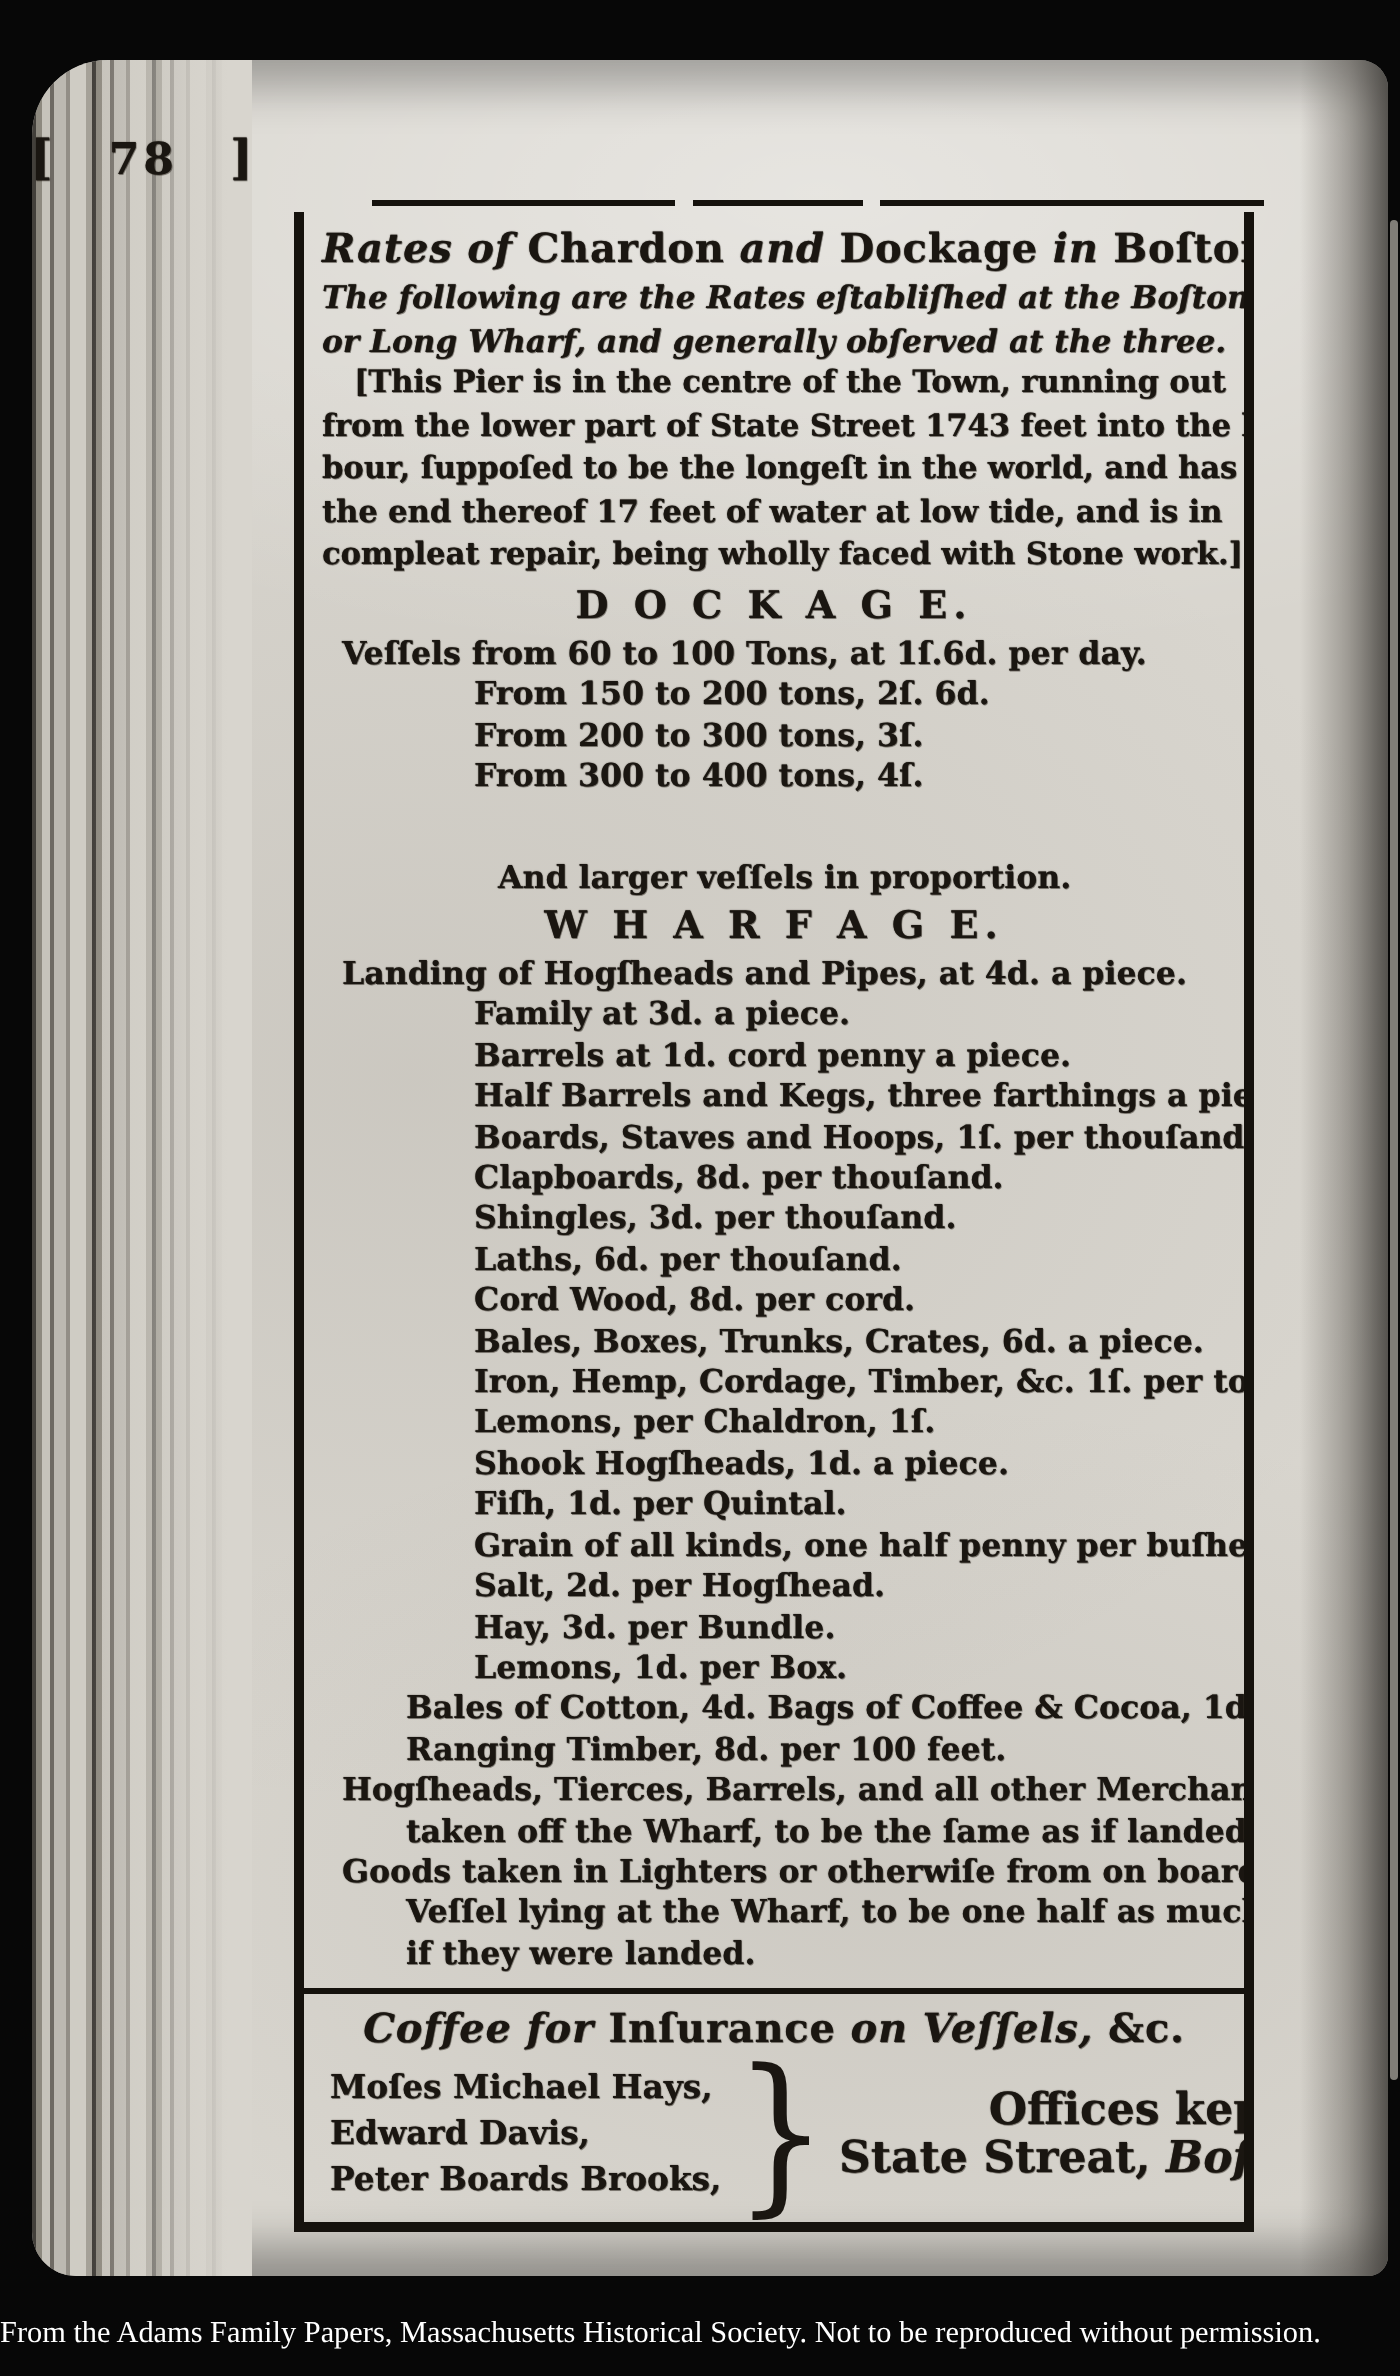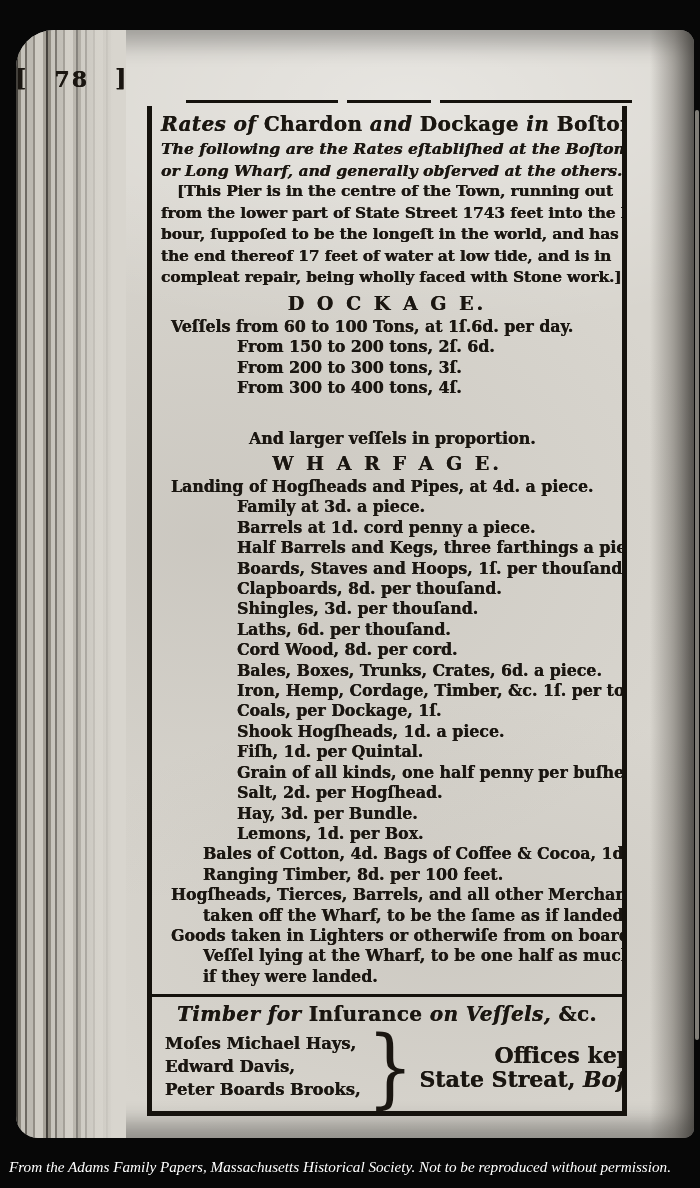--- a/index.html
+++ b/index.html
@@ -72,22 +72,22 @@
   .ind3{padding-left:88px;margin-top:30px;}
   .midrule{height:2.5px;background:#15120d;margin:7px -9px 4px -9px;}
   .inshead{text-align:center;font-size:20px;line-height:27px;white-space:nowrap;letter-spacing:.4px;}
   .insblock{display:flex;align-items:center;margin-top:3px;}
   .names{width:245px;font-size:16.4px;line-height:23px;white-space:nowrap;padding-left:4px;}
   .brace{font-size:86px;line-height:72px;font-weight:400;transform:scaleX(.85);
     text-shadow:none;margin:0 2px;}
   .office{flex:1;text-align:right;font-size:22px;line-height:24px;white-space:nowrap;}
   
   .caption{
-    position:absolute;left:0;top:1158px;width:680px;text-align:center;
-    color:#ffffff;font-size:15.2px;font-family:"Liberation Serif","DejaVu Serif",serif;font-style:italic;
+    position:absolute;left:0;top:1158px;width:680px;text-align:left;
+    color:#ffffff;font-size:15.2px;font-family:"Liberation Serif","DejaVu Serif",serif;
   }
 </style>
 </head>
 <body>
 
 <div class="page">
   <div class="leaves"></div>
   <div class="leaves-fade"></div>
   <div class="gutter"></div>
 </div>
@@ -98,21 +98,21 @@
 </div>
 
 <div class="toprule"></div>
 
 <div class="box print">
 
   <div class="title"><span class="it">Rates of </span><span class="rm">Chardon </span><span class="it">and </span><span class="rm">Dockage </span><span class="it">in </span><span class="rm">Boſton.</span></div>
 
   <div class="subtitle">
     <div>The following are the Rates eſtabliſhed at  the Boſton Pier,</div>
-    <div>or Long Wharf, and generally obſerved at  the others.</div>
+    <div>or Long Wharf, and generally obſerved at  the three.</div>
   </div>
 
   <div class="piernote">
       <div class="row indent">[This Pier is in the centre of  the  Town,  running out</div>
       <div class="row">from the lower part of  State Street 1743 feet into the har-</div>
       <div class="row">bour, ſuppoſed to be the longeſt in the world,  and  has at</div>
       <div class="row">the end thereof 17 feet of water at  low  tide,  and  is  in</div>
       <div class="row">compleat repair,  being wholly  faced with Stone work.]</div>
     </div>
 
@@ -133,39 +133,39 @@
       <div class="row ind2">Family at 3d. a piece.</div>
       <div class="row ind2">Barrels at 1d. cord penny a piece.</div>
       <div class="row ind2">Half Barrels and Kegs, three farthings a piece.</div>
       <div class="row ind2">Boards, Staves and Hoops, 1ſ. per thouſand.</div>
       <div class="row ind2">Clapboards,  8d. per thouſand.</div>
       <div class="row ind2">Shingles,  3d.  per thouſand.</div>
       <div class="row ind2">Laths, 6d. per thouſand.</div>
       <div class="row ind2">Cord Wood, 8d. per cord.</div>
       <div class="row ind2">Bales, Boxes, Trunks, Crates, 6d. a piece.</div>
       <div class="row ind2">Iron, Hemp, Cordage, Timber, &amp;c. 1ſ. per ton.</div>
-      <div class="row ind2">Coals, per Dockage, 1ſ.</div>
+      <div class="row ind2">Lemons, per Chaldron, 1ſ.</div>
       <div class="row ind2">Shook Hogſheads, 1d. a piece.</div>
       <div class="row ind2">Fiſh, 1d. per Quintal.</div>
       <div class="row ind2">Grain of all kinds, one half penny per buſhel.</div>
       <div class="row ind2">Salt, 2d. per Hogſhead.</div>
       <div class="row ind2">Hay, 3d. per Bundle.</div>
       <div class="row ind2">Lemons, 1d. per Box.</div>
       <div class="row ind1">Bales of Cotton, 4d.   Bags of Coffee &amp; Cocoa, 1d.</div>
       <div class="row ind1">Ranging Timber, 8d. per 100 feet.</div>
       <div class="row ind0">Hogſheads, Tierces, Barrels, and all other Merchandize</div>
       <div class="row ind1">taken  off the Wharf, to be the ſame as if landed.</div>
       <div class="row ind0">Goods taken in Lighters or otherwiſe from on board any</div>
       <div class="row ind1">Veſſel lying at the Wharf, to be one half as much as</div>
       <div class="row ind1">if they were landed.</div>
     </div>
 
   <div class="midrule"></div>
 
-  <div class="inshead"><span class="it">Timber for </span><span class="rm">Inſurance </span><span class="it">on Veſſels,</span><span class="rm"> &amp;c.</span></div>
+  <div class="inshead"><span class="it">Coffee for </span><span class="rm">Inſurance </span><span class="it">on Veſſels,</span><span class="rm"> &amp;c.</span></div>
 
   <div class="insblock">
     <div class="names">
         <div class="">Moſes Michael Hays,</div>
         <div class="">Edward Davis,</div>
         <div class="">Peter Boards Brooks,</div>
       </div>
     <div class="brace">}</div>
     <div class="office">
       <div>Offices  kept  in</div>

